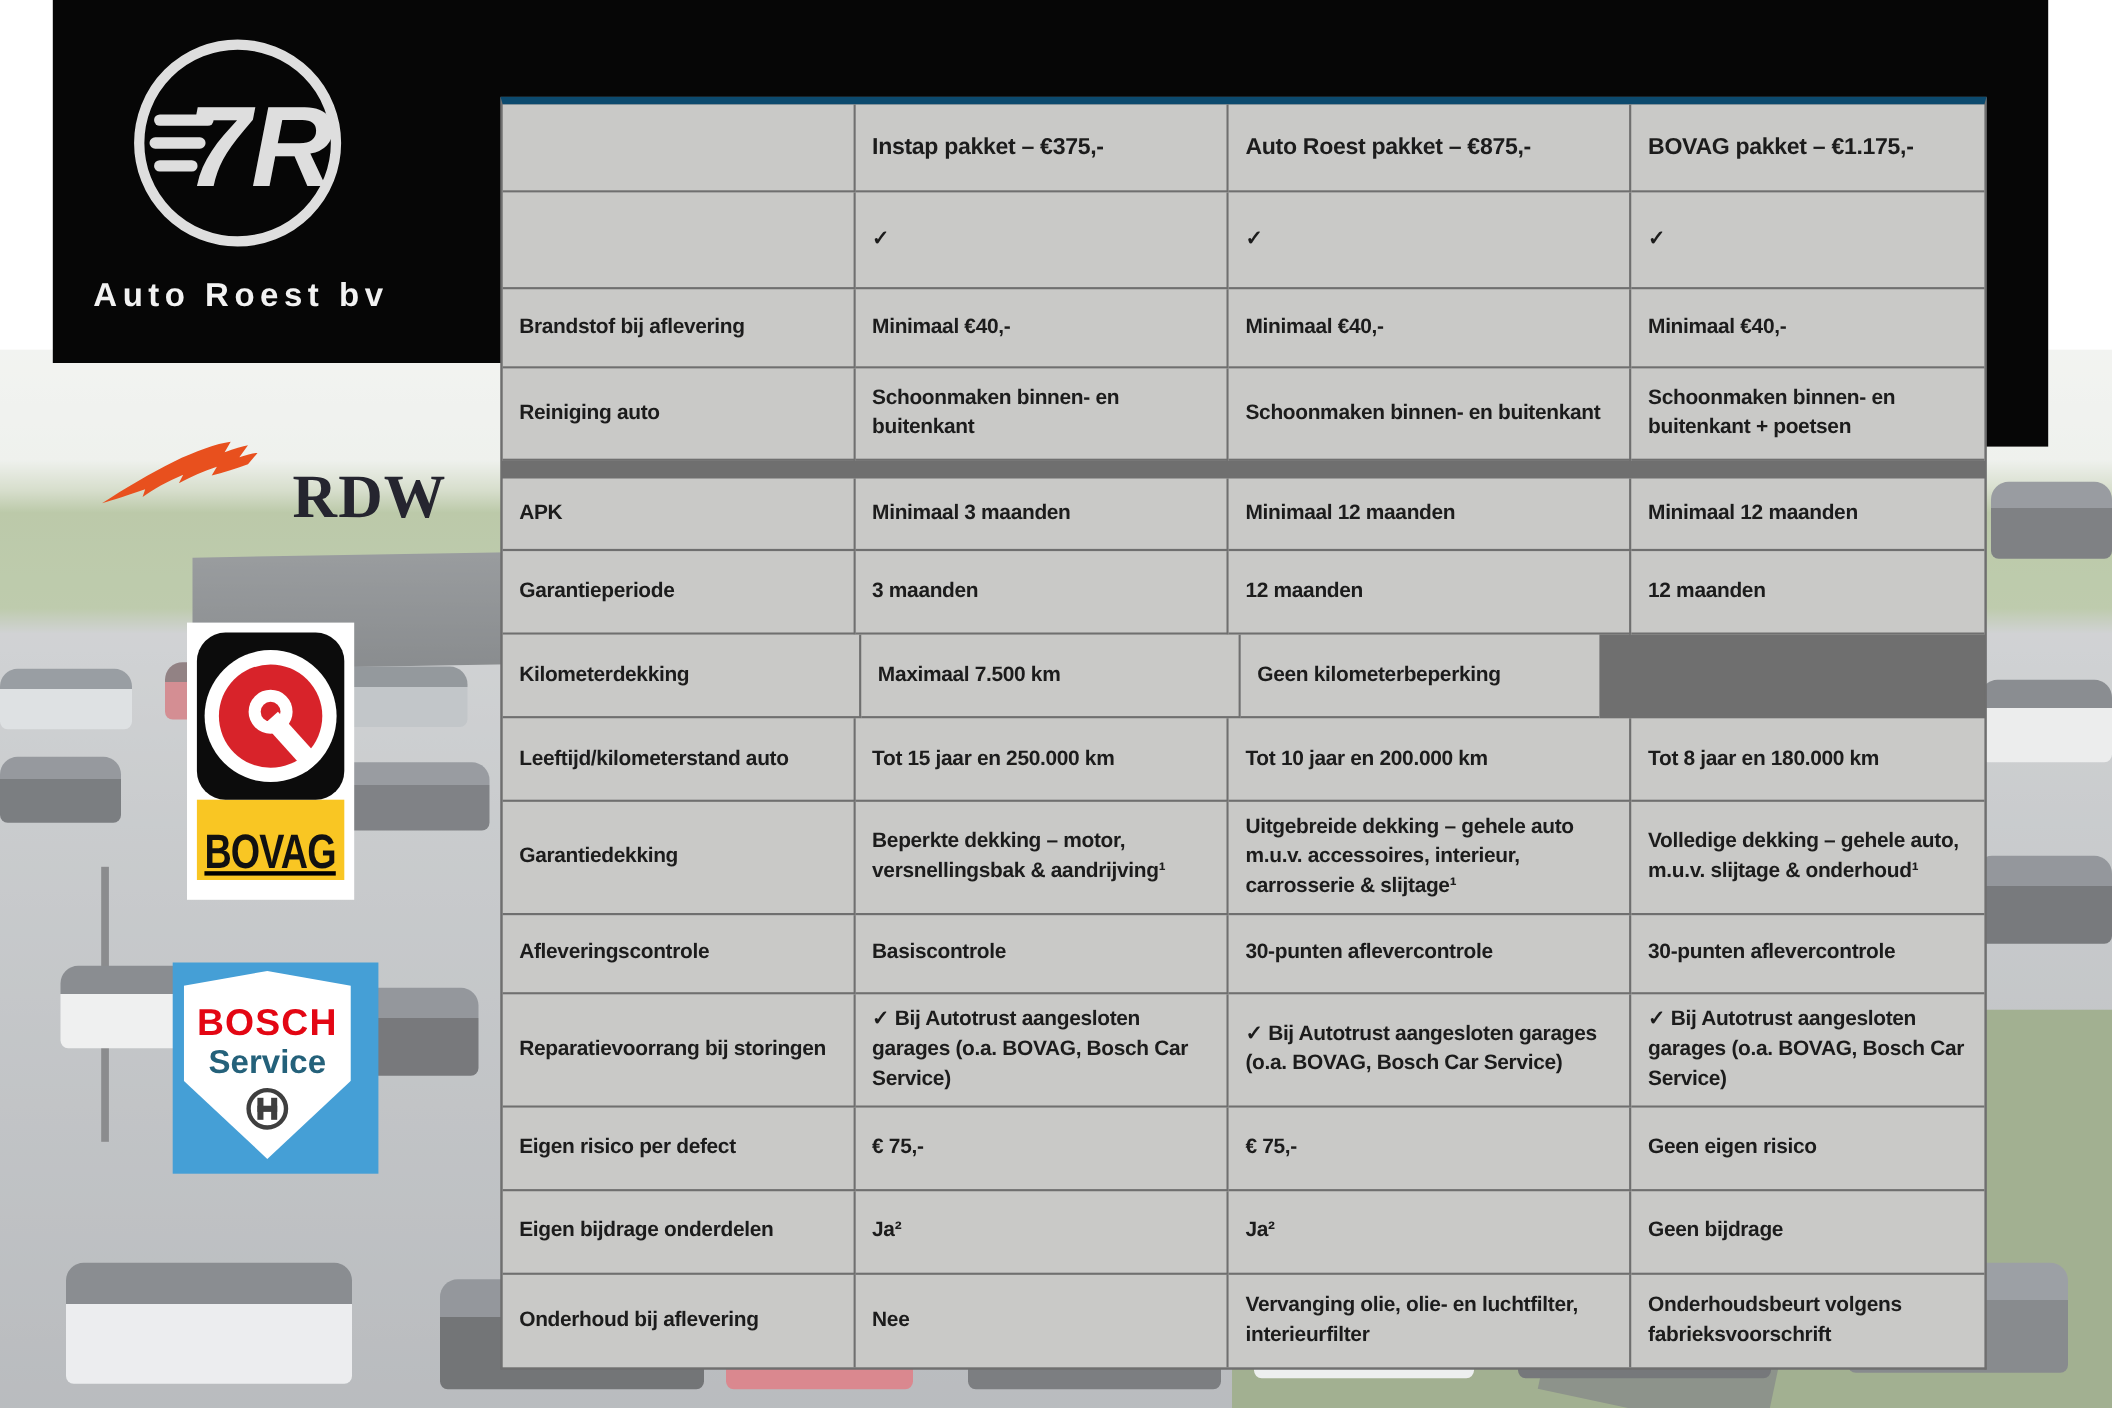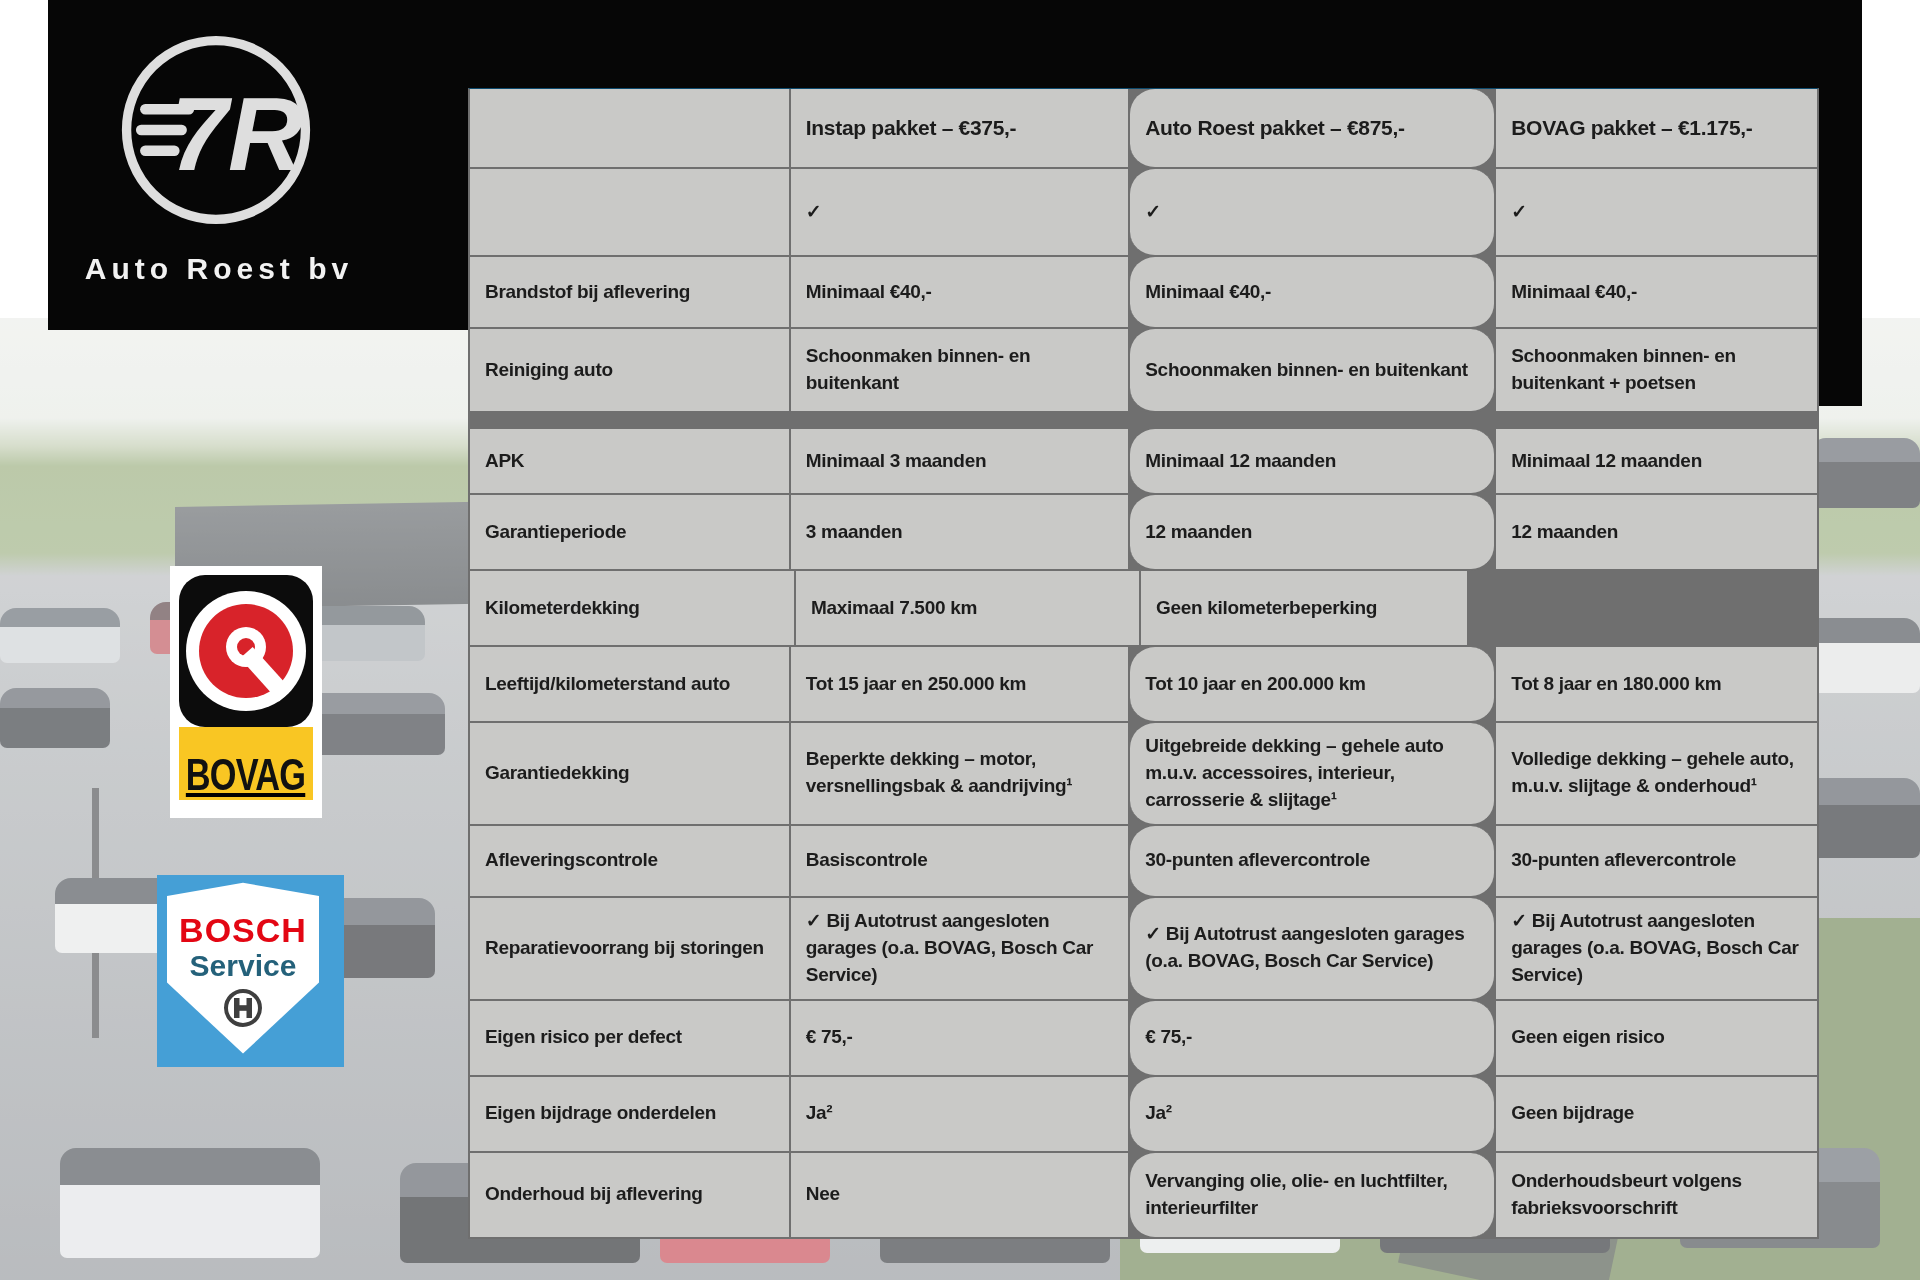--- a/index.html
+++ b/index.html
@@ -41,29 +41,29 @@
   .bosch{position:absolute;left:157px;top:875px;width:172px;height:192px;background:#459fd6;padding-left:15px;}
   .bosch-shield{position:absolute;left:10px;top:0;width:152px;height:192px;background:#ffffff;
     clip-path:polygon(0 11%,50% 4%,100% 11%,100% 56%,50% 93%,0 56%);
     display:flex;flex-direction:column;align-items:center;justify-content:flex-start;padding-top:38px;box-sizing:border-box;}
   .bosch-word{color:#e30613;font-weight:bold;font-size:34px;letter-spacing:1px;line-height:1.05;}
   .bosch-sub{color:#24617a;font-weight:bold;font-size:30px;line-height:1.1;}
   .bosch-mark{margin-top:4px;}
 
   
   :root{--grid:#6f6f6f;--cellbg:#c9c9c7;--ink:#1c1c1c;}
-  .table-wrap{position:absolute;left:468px;top:88px;width:1347px;
-    border:2px solid var(--grid);border-top:1px solid #0c4a6e;background:var(--grid);}
+  .table-wrap{position:absolute;left:455px;top:88px;width:1347px;
+    border:2px solid var(--grid);border-top:7px solid #0c4a6e;background:var(--grid);}
   .trow{display:flex;}
   .cell{background:var(--cellbg);box-sizing:border-box;border-right:2px solid var(--grid);
     border-bottom:2px solid var(--grid);color:var(--ink);font-weight:bold;font-size:19px;
     line-height:1.42;letter-spacing:-.3px;padding:10px 15px;display:flex;align-items:center;}
   .cell:last-child{border-right:none;}
   .trow:last-child .cell{border-bottom:none;}
-  .c0{width:326px;} .c1{width:345px;} .c2{width:372px;border-radius:25px;} .c3{width:326px;}
+  .c0{width:326px;} .c1{width:345px;} .c2{width:372px;} .c3{width:326px;}
   .theader .cell{font-size:21px;min-height:80px;}
   .tbody .trow:nth-child(1) .cell{min-height:88px;}
   .tbody .trow:nth-child(2) .cell{min-height:72px;}
   .tbody .trow:nth-child(3) .cell{min-height:84px;}
   .tbody .trow:nth-child(4) .cell{min-height:66px;margin-top:16px;}
   .tbody .trow:nth-child(5) .cell{min-height:76px;}
   .tbody .trow:nth-child(6) .cell{min-height:76px;}
   .tbody .trow:nth-child(7) .cell{min-height:76px;}
   .tbody .trow:nth-child(8) .cell{min-height:90px;}
   .tbody .trow:nth-child(9) .cell{min-height:72px;}
@@ -114,20 +114,29 @@
       <g stroke="#dedede" stroke-width="10" stroke-linecap="round">
         <line x1="32" y1="80" x2="74" y2="80"></line>
         <line x1="28" y1="100" x2="67" y2="100"></line>
         <line x1="32" y1="120" x2="60" y2="120"></line>
       </g>
       <text x="56" y="138" font-size="100" font-style="italic" font-weight="bold" font-family="Liberation Sans, sans-serif" fill="#dedede">7R</text>
     </svg>
   </div>
   <div class="brand-name">Auto Roest bv</div>
 
+  <div class="rdw">
+    <svg viewBox="0 0 300 180">
+      <path fill="#e8501e" d="M12,150 C62,118 128,78 178,54 C228,30 278,12 310,8 L296,32
+        C318,24 338,18 350,16 L330,44 C348,38 362,34 372,34 L350,60 C322,70 292,80 266,86
+        L278,66 C248,76 216,90 190,104 L200,84 C166,98 130,118 106,136 L112,118
+        C76,130 36,144 12,150 Z" transform="scale(0.62)"></path>
+    </svg>
+    <span class="rdw-text">RDW</span>
+  </div>
 
   <div class="bovag">
     <div class="bovag-top">
       <svg viewBox="0 0 134 152" width="134" height="152">
         <circle cx="67" cy="76" r="60" fill="#ffffff"></circle>
         <circle cx="67" cy="76" r="47" fill="#d8232a"></circle>
         <circle cx="67" cy="72" r="20" fill="#ffffff"></circle>
         <circle cx="67" cy="72" r="9" fill="#d8232a"></circle>
         <rect x="59" y="78" width="17" height="58" fill="#ffffff" transform="rotate(-42 67 78)"></rect>
       </svg>

